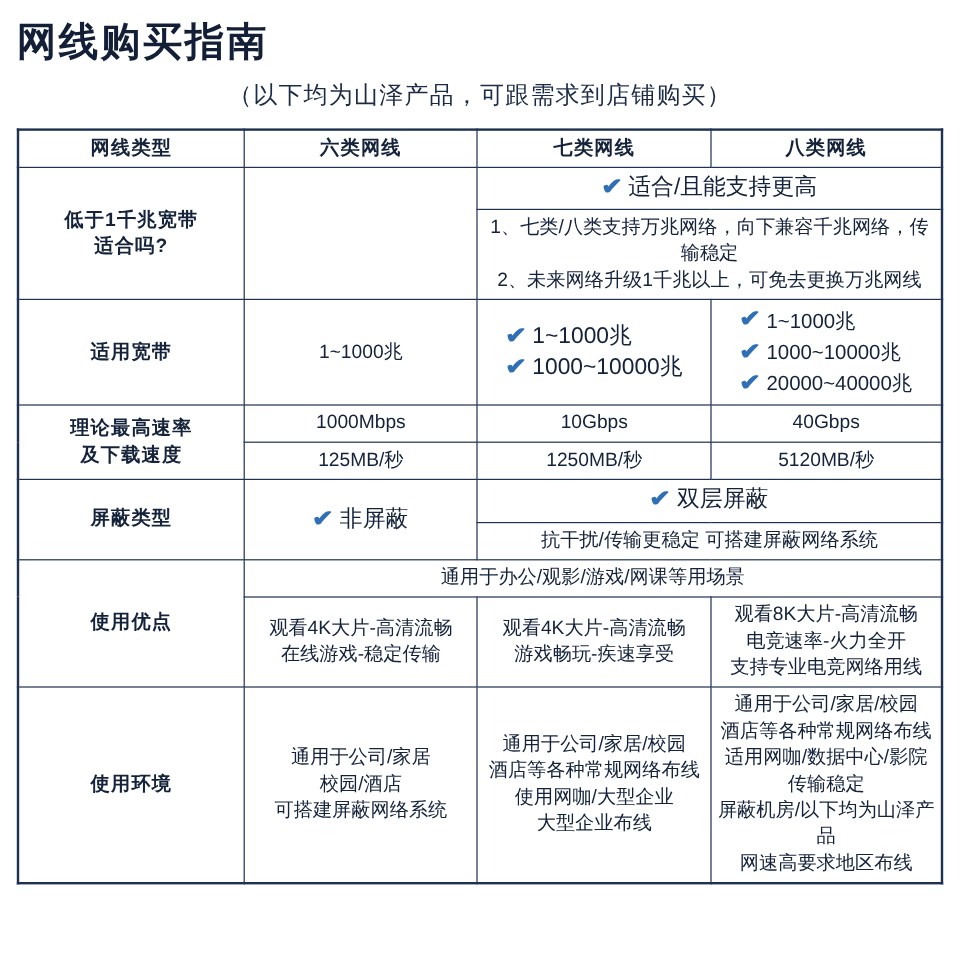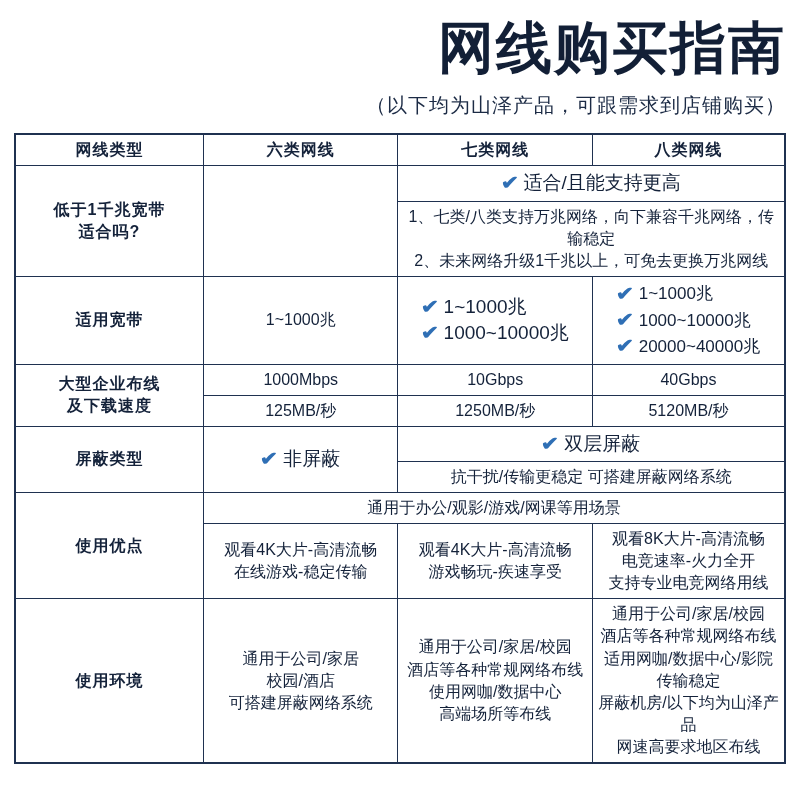--- a/index.html
+++ b/index.html
@@ -15,30 +15,30 @@
     overflow: hidden;
   }
   .page {
     position: relative;
     width: 800px;
     height: 800px;
     box-sizing: border-box;
     padding: 0 14px;
   }
   .title {
-    text-align: right;
-    font-size: 56px;
+    text-align: left;
+    font-size: 33px;
     font-weight: bold;
     letter-spacing: 2px;
     color: #121f36;
     padding-top: 16px;
     line-height: 1.15;
   }
   .subtitle {
-    text-align: right;
+    text-align: center;
     font-size: 20px;
     color: #1c2b45;
     padding: 12px 0 14px;
     letter-spacing: 1px;
   }
   table.guide {
     width: 772px;
     border-collapse: collapse;
     table-layout: fixed;
     border: 2px solid #1f3150;
@@ -171,21 +171,21 @@
             <div class="chk-line">
                 <span class="check">✔</span>
                 <span class="med">20000~40000兆</span>
               </div>
           </div>
         </td>
       </tr>
 
       <tr>
         <td class="rowlabel" rowspan="2">
-          <span class="stack">大型企业布线</span>
+          <span class="stack">理论最高速率</span>
           <span class="stack">及下载速度</span>
         </td>
         <td class="big pad-sm">1000Mbps</td>
         <td class="big pad-sm">10Gbps</td>
         <td class="big pad-sm">40Gbps</td>
       </tr>
       <tr>
         <td class="big pad-sm">125MB/秒</td>
         <td class="big pad-sm">1250MB/秒</td>
         <td class="big pad-sm">5120MB/秒</td>
@@ -233,22 +233,22 @@
       <tr>
         <td class="rowlabel">使用环境</td>
         <td class="med">
           <div>通用于公司/家居</div>
           <div>校园/酒店</div>
           <div>可搭建屏蔽网络系统</div>
         </td>
         <td class="med">
           <div>通用于公司/家居/校园</div>
           <div>酒店等各种常规网络布线</div>
-          <div>使用网咖/数据中心</div>
-          <div>高端场所等布线</div>
+          <div>使用网咖/大型企业</div>
+          <div>大型企业布线</div>
         </td>
         <td class="small">
           <div>通用于公司/家居/校园</div>
           <div>酒店等各种常规网络布线</div>
           <div>适用网咖/数据中心/影院</div>
           <div>传输稳定</div>
           <div>屏蔽机房/以下均为山泽产品</div>
           <div>网速高要求地区布线</div>
         </td>
       </tr>

